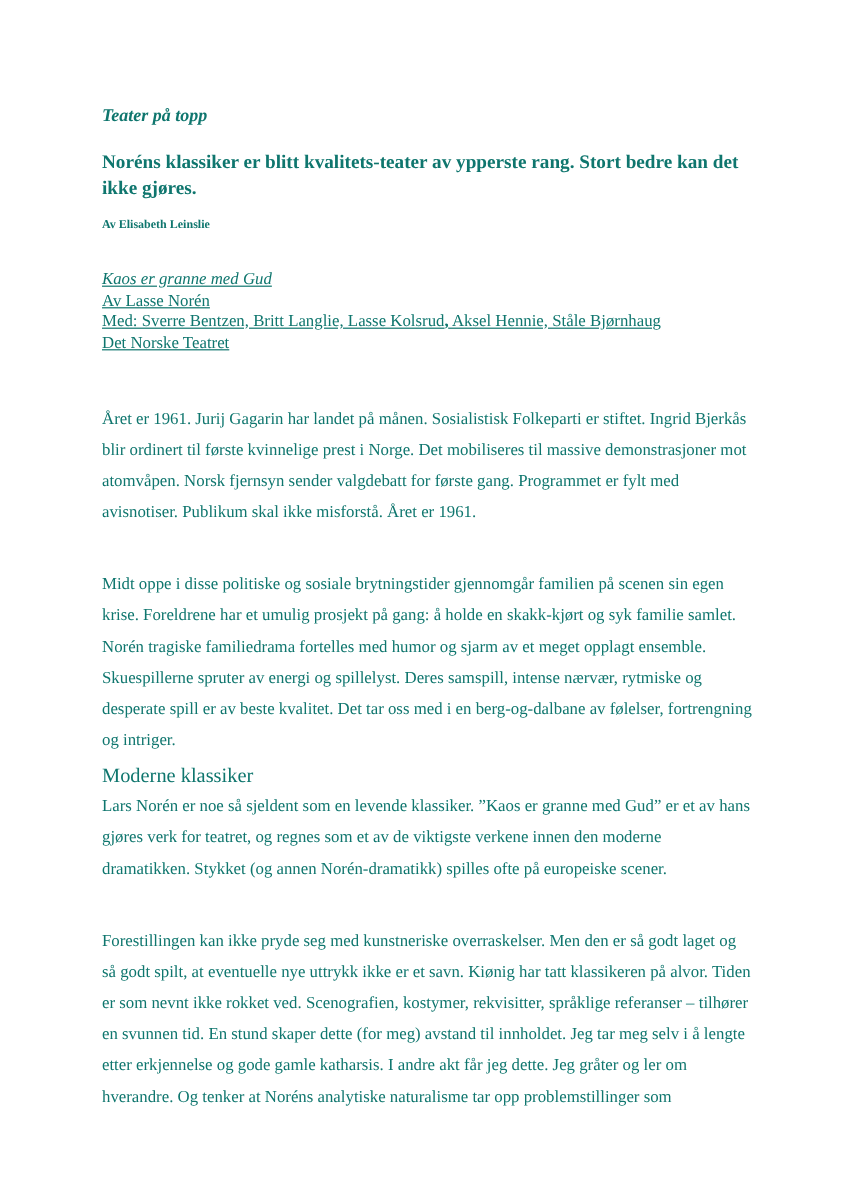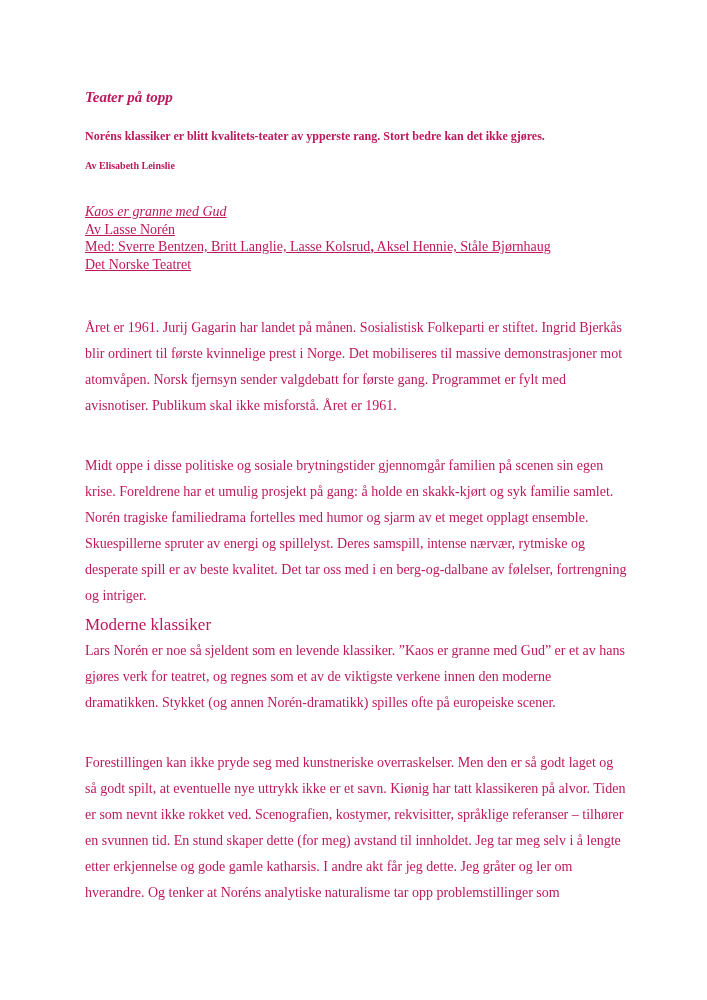--- a/index.html
+++ b/index.html
@@ -6,34 +6,34 @@
   body { background: #ffffff; }
 
   .page {
     position: relative;
     width: 707px;
     height: 1000px;
     background: #ffffff;
     box-sizing: border-box;
     padding: 88px 80px 0 85px;
     font-family: "Liberation Serif", "DejaVu Serif", serif;
-    color: #be185d;
+    color: #0f766e;
     overflow: hidden;
   }
 
   .doc-title {
     font-size: 15px;
     font-weight: bold;
     font-style: italic;
     line-height: 19px;
     margin: 0;
   }
 
   .doc-lead {
-    font-size: 12px;
+    font-size: 16px;
     font-weight: bold;
     line-height: 22px;
     margin: 18px 4px 0 0;
   }
 
   .doc-byline {
     font-size: 10px;
     font-weight: bold;
     line-height: 18px;
     margin: 10px 0 0 0;

